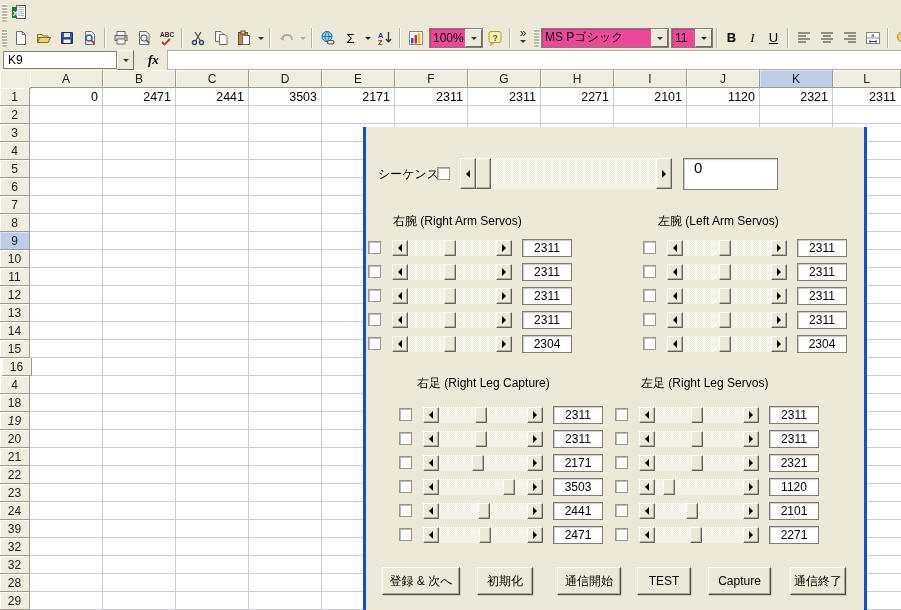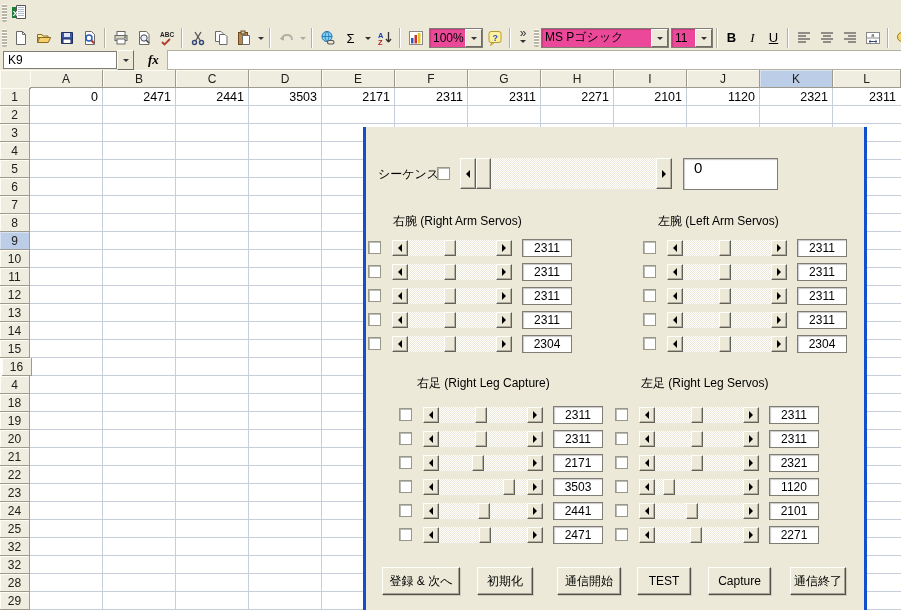--- a/index.html
+++ b/index.html
@@ -326,27 +326,27 @@
       <div class="hdr sel" style="left: 0px; top: 162px; width: 29px; height: 17px;">9</div>
       <div class="hdr" style="left: 0px; top: 180px; width: 29px; height: 17px;">10</div>
       <div class="hdr" style="left: 0px; top: 198px; width: 29px; height: 17px;">11</div>
       <div class="hdr" style="left: 0px; top: 216px; width: 29px; height: 17px;">12</div>
       <div class="hdr" style="left: 0px; top: 234px; width: 29px; height: 17px;">13</div>
       <div class="hdr" style="left: 0px; top: 252px; width: 29px; height: 17px;">14</div>
       <div class="hdr" style="left: 0px; top: 270px; width: 29px; height: 17px;">15</div>
       <div class="hdr" style="left: 2px; top: 288px; width: 29px; height: 17px;">16</div>
       <div class="hdr" style="left: 0px; top: 306px; width: 29px; height: 17px;">4</div>
       <div class="hdr" style="left: 0px; top: 324px; width: 29px; height: 17px;">18</div>
-      <div class="hdr" style="left: 0px; top: 342px; width: 29px; height: 17px;">19</div>
+      <div class="hdr" style="left: 0px; top: 342px; width: 29px; height: 17px; font-style: italic;">19</div>
       <div class="hdr" style="left: 0px; top: 360px; width: 29px; height: 17px;">20</div>
       <div class="hdr" style="left: 0px; top: 378px; width: 29px; height: 17px;">21</div>
       <div class="hdr" style="left: 0px; top: 396px; width: 29px; height: 17px;">22</div>
       <div class="hdr" style="left: 0px; top: 414px; width: 29px; height: 17px;">23</div>
       <div class="hdr" style="left: 0px; top: 432px; width: 29px; height: 17px;">24</div>
-      <div class="hdr" style="left: 0px; top: 450px; width: 29px; height: 17px;">25</div>
+      <div class="hdr" style="left: 0px; top: 450px; width: 29px; height: 17px;">39</div>
       <div class="hdr" style="left: 0px; top: 468px; width: 29px; height: 17px;">32</div>
       <div class="hdr" style="left: 0px; top: 486px; width: 29px; height: 17px;">32</div>
       <div class="hdr" style="left: 0px; top: 504px; width: 29px; height: 17px;">28</div>
       <div class="hdr" style="left: 0px; top: 522px; width: 29px; height: 17px; text-align: center;">29</div>
     </div>
   <div id="cells">
       <div class="cell" style="left: 30px; top: 18px; width: 68px;">0</div>
       <div class="cell" style="left: 103px; top: 18px; width: 68px;">2471</div>
       <div class="cell" style="left: 176px; top: 18px; width: 68px;">2441</div>
       <div class="cell" style="left: 249px; top: 18px; width: 68px;">3503</div>

